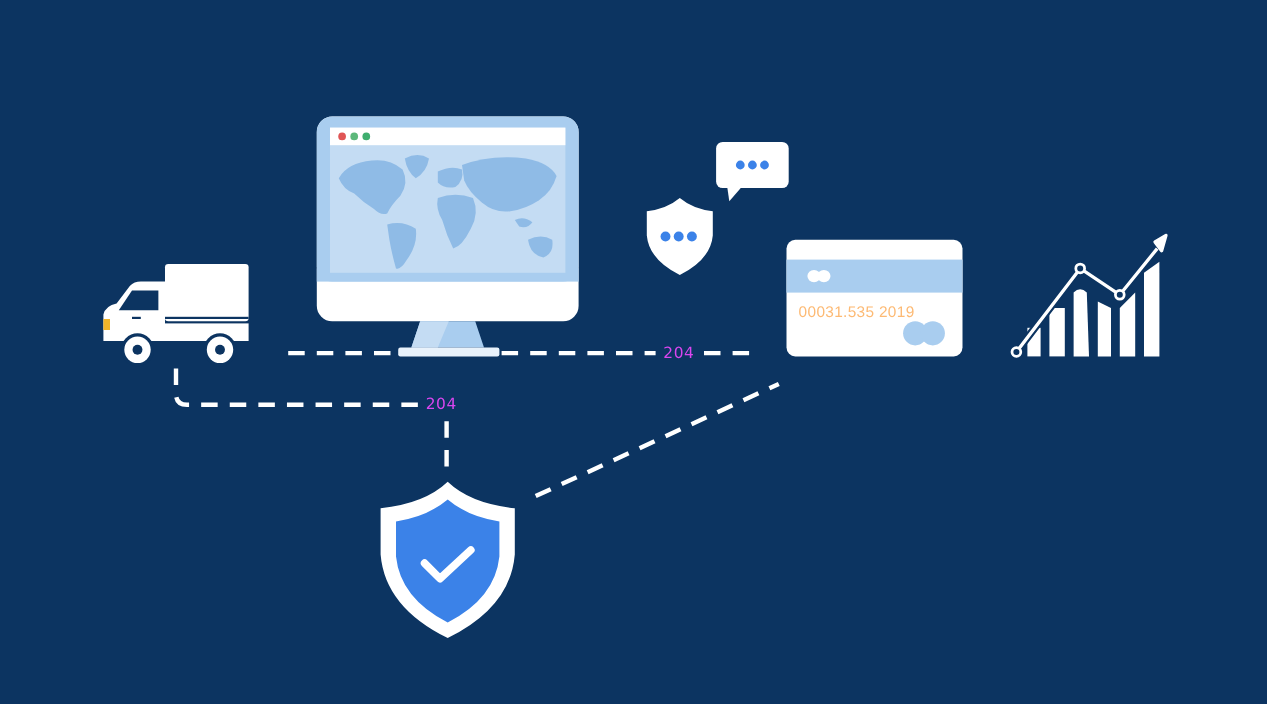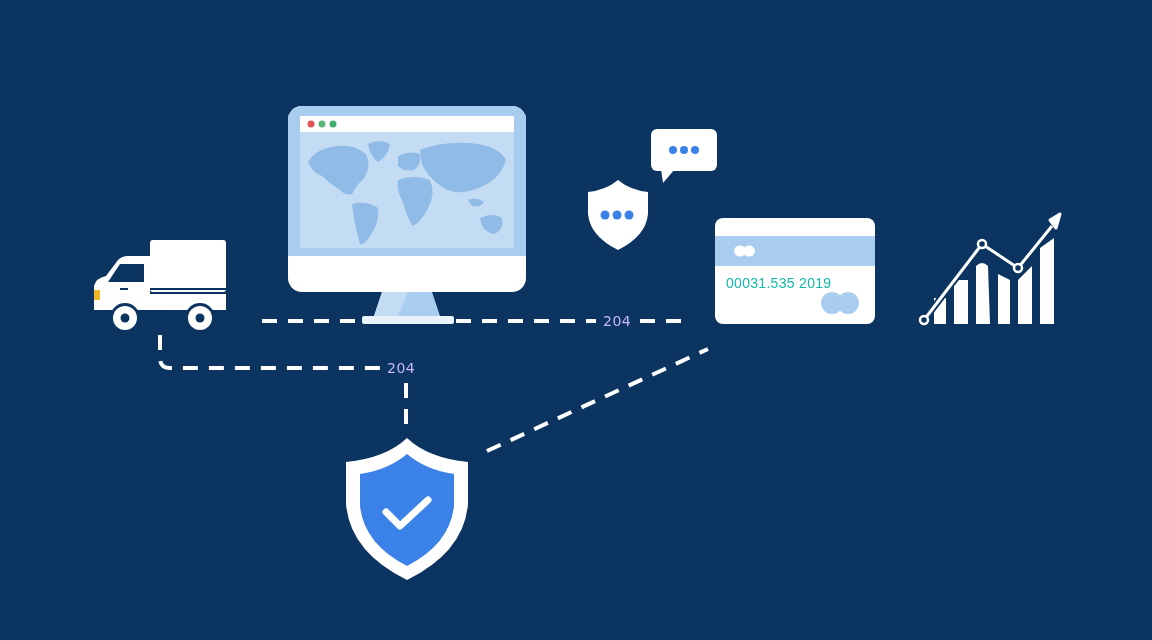--- a/index.html
+++ b/index.html
@@ -5,26 +5,26 @@
   html, body { margin: 0; padding: 0; }
   body {
     width: 1152px; height: 640px; overflow: hidden;
     background: #0c3461;
     font-family: "Liberation Sans", sans-serif;
     position: relative;
   }
   .abs { position: absolute; }
   svg { display: block; }
   .label {
-    position: absolute; color: #c4b5fd; font-size: 14px;
+    position: absolute; color: #d946ef; font-size: 14px;
     font-family: "DejaVu Sans", sans-serif; letter-spacing: 0.5px; text-align: center;
   }
   .card-number {
     position: absolute; left: 12px; top: 58px;
-    color: #14b8a6; font-size: 14px; letter-spacing: 0.3px;
+    color: #fdba74; font-size: 14px; letter-spacing: 0.3px;
     font-family: "Liberation Sans", sans-serif;
   }
 </style>
 </head>
 <body>
 
 <svg class="abs" style="left:0;top:0" width="1152" height="640">
   <g stroke="#ffffff" stroke-width="4" fill="none" stroke-dasharray="15 11" stroke-linecap="butt">
 
     <line x1="262" y1="321" x2="358" y2="321"></line>

